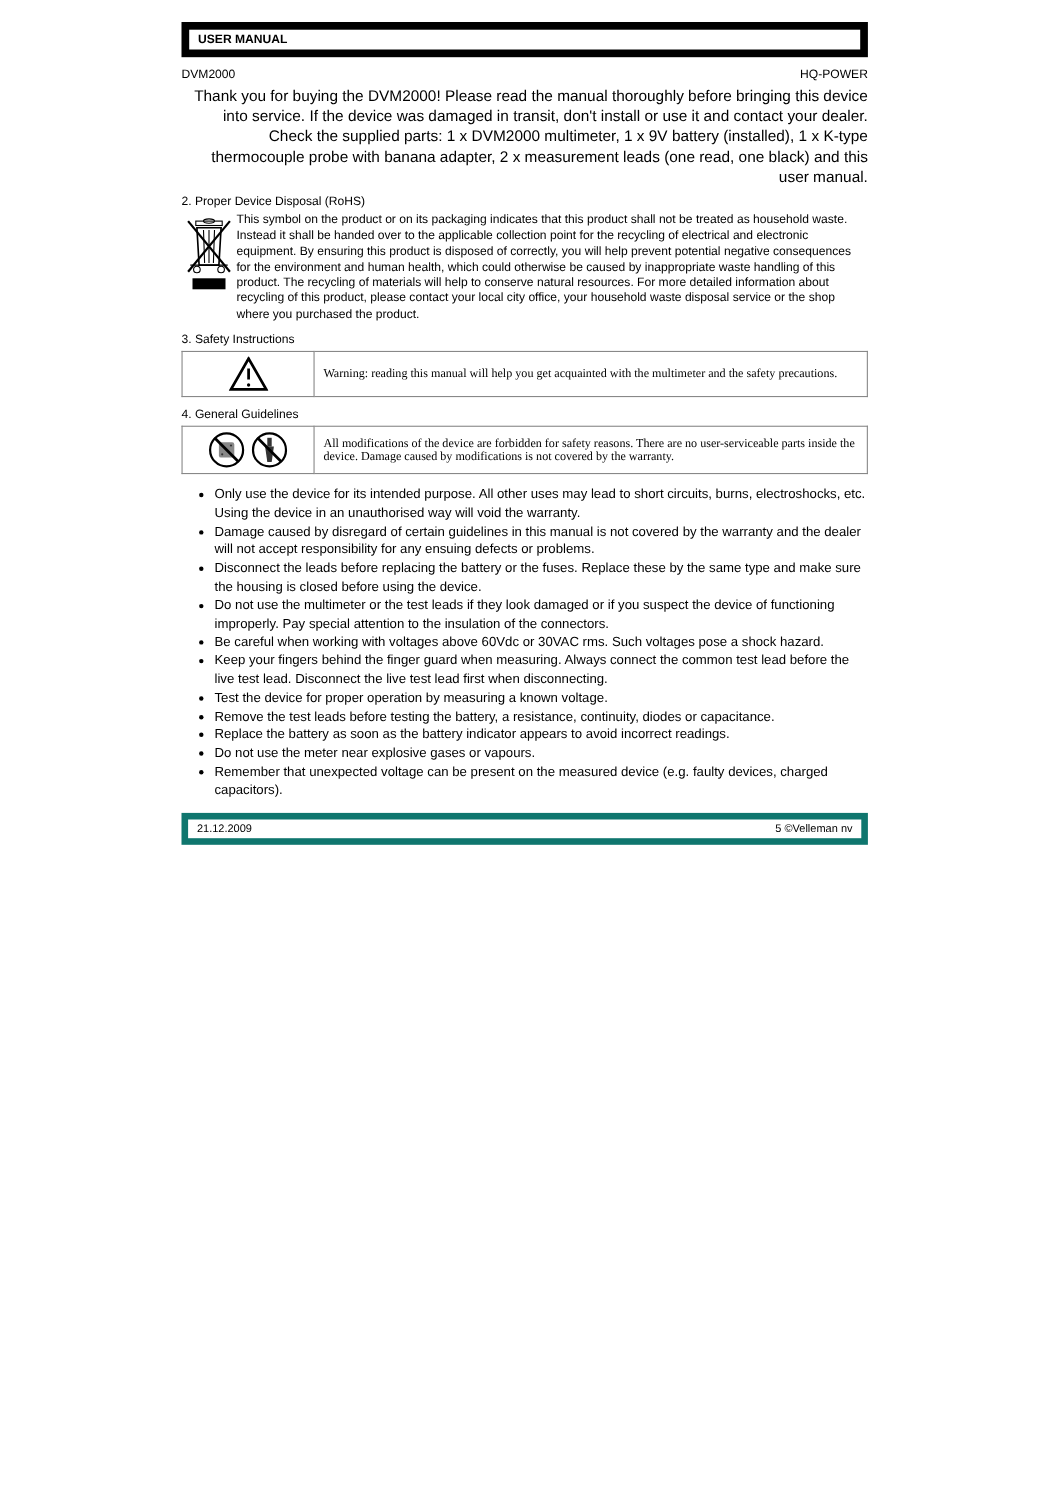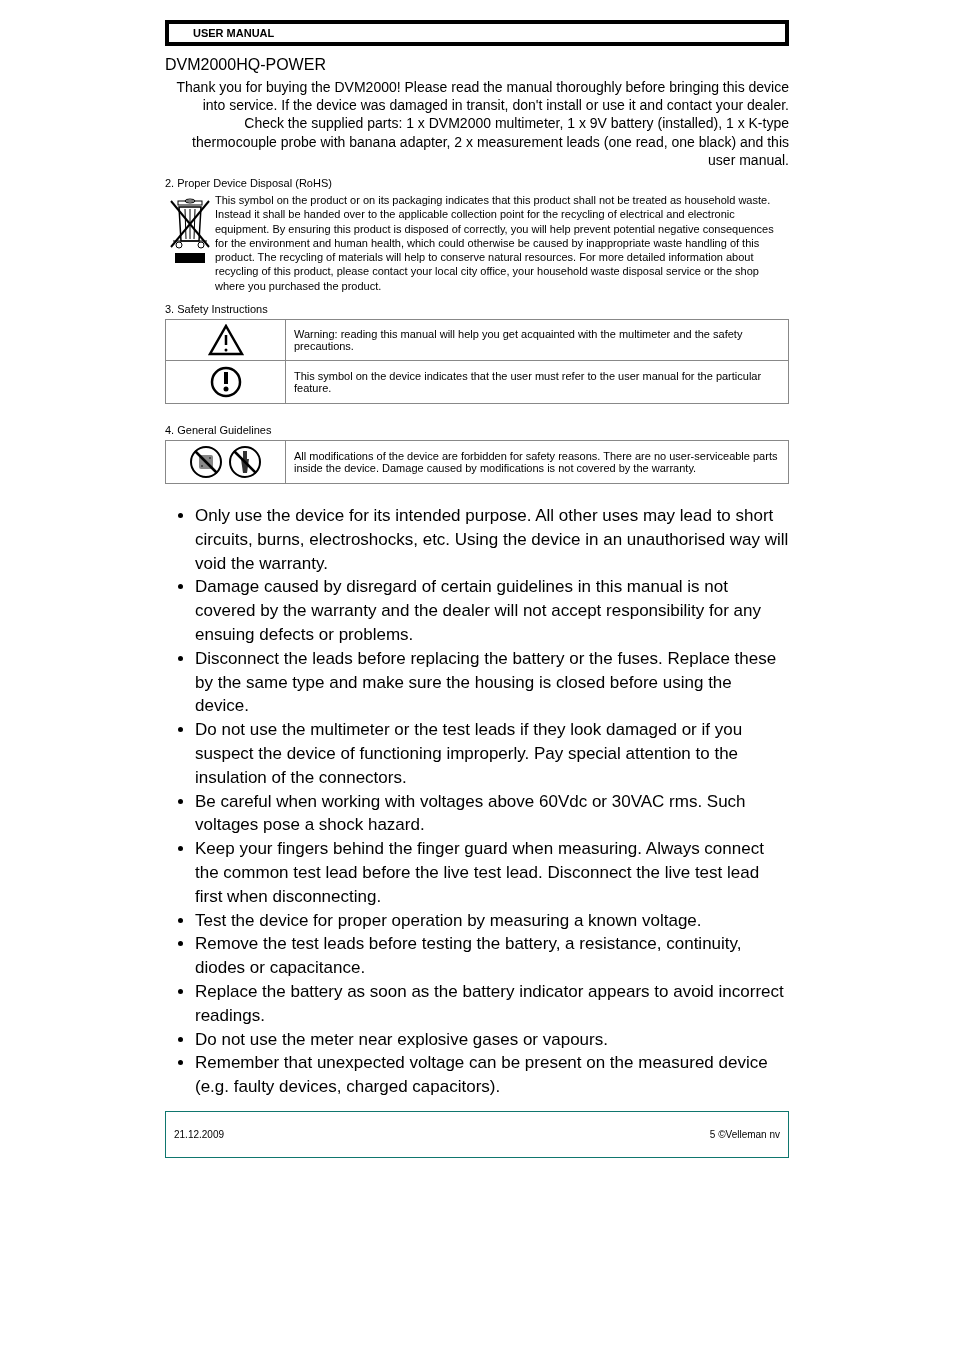--- a/index.html
+++ b/index.html
@@ -11,31 +11,32 @@
       width: 954px;
       height: 1351px;
       background: #fff;
       font-family: Arial, sans-serif;
       font-size: 11px;
       color: #000;
       padding: 20px 165px 20px 165px;
       position: relative;
     }
     .top-bar {
-      border: 4px solid #000000;
-      padding: 3px 24px;
+      border: 7px solid #000000;
+      padding: 3px 8px;
       font-size: 11px;
       font-weight: bold;
       margin-bottom: 10px;
     }
     .product-code {
       display: flex;
-      justify-content: flex-start;
-      font-size: 16px;
+      justify-content: space-between;
+      font-size: 11px;
       margin-bottom: 4px;
+      gap: 12px;
     }
     .intro-text {
       font-size: 14px;
       margin-bottom: 8px;
       line-height: 1.3;
       text-align: right;
     }
     .section-heading {
       font-size: 11px;
       font-weight: normal;
@@ -52,50 +53,51 @@
       width: 50px;
     }
     .weee-text {
       font-size: 11px;
       line-height: 1.3;
     }
     .symbol-table {
       border-collapse: collapse;
       width: 100%;
       margin-top: 4px;
-      margin-bottom: 20px;
+      margin-bottom: 10px;
+      font-family: Liberation Serif, serif;
     }
     .symbol-table td {
       border: 1px solid #888;
       padding: 4px 8px;
       font-size: 11px;
       vertical-align: middle;
     }
     .symbol-table td.icon-cell {
       width: 120px;
       text-align: center;
       padding: 4px;
     }
     .icon-cell svg {
       display: inline-block;
       vertical-align: middle;
     }
     .bullets {
       list-style-type: disc;
       padding-left: 30px;
-      font-size: 17px;
+      font-size: 12px;
       line-height: 1.4;
       margin-bottom: 6px;
     }
     .bullets li {
       margin-bottom: 0;
     }
     .bottom-bar {
-      border: 1px solid #0f766e;
-      padding: 17px 8px;
+      border: 6px solid #0f766e;
+      padding: 3px 8px;
       font-size: 10px;
       display: flex;
       justify-content: space-between;
       margin-top: 12px;
     }
   </style>
 </head>
 <body>
 
 <div class="top-bar">
@@ -138,30 +140,20 @@
       <tr>
     <td class="icon-cell">
       <svg width="36" height="32" viewBox="0 0 36 32">
         <path d="M 18 2 L 34 30 L 2 30 Z" fill="none" stroke="#000" stroke-width="2.5"></path>
         <line x1="18" y1="11" x2="18" y2="21" stroke="#000" stroke-width="2.5"></line>
         <circle cx="18" cy="26" r="1.5" fill="#000"></circle>
       </svg>
     </td>
     <td>Warning: reading this manual will help you get acquainted with the multimeter and the safety precautions.</td>
   </tr>
-  <tr>
-    <td class="icon-cell">
-      <svg width="34" height="34" viewBox="0 0 34 34">
-        <circle cx="17" cy="17" r="14" fill="none" stroke="#000" stroke-width="2.5"></circle>
-        <rect x="15" y="7" width="4" height="12" fill="#000"></rect>
-        <circle cx="17" cy="24" r="2.5" fill="#000"></circle>
-      </svg>
-    </td>
-    <td>This symbol on the device indicates that the user must refer to the user manual for the particular feature.</td>
-  </tr>
 </tbody>
   </table>
 
 <h3 class="section-heading">4. General Guidelines</h3>
 
 <table class="symbol-table">
   <tbody>
       <tr>
     <td class="icon-cell">
       <svg width="34" height="34" viewBox="0 0 34 34" style="margin-right:2px;">

